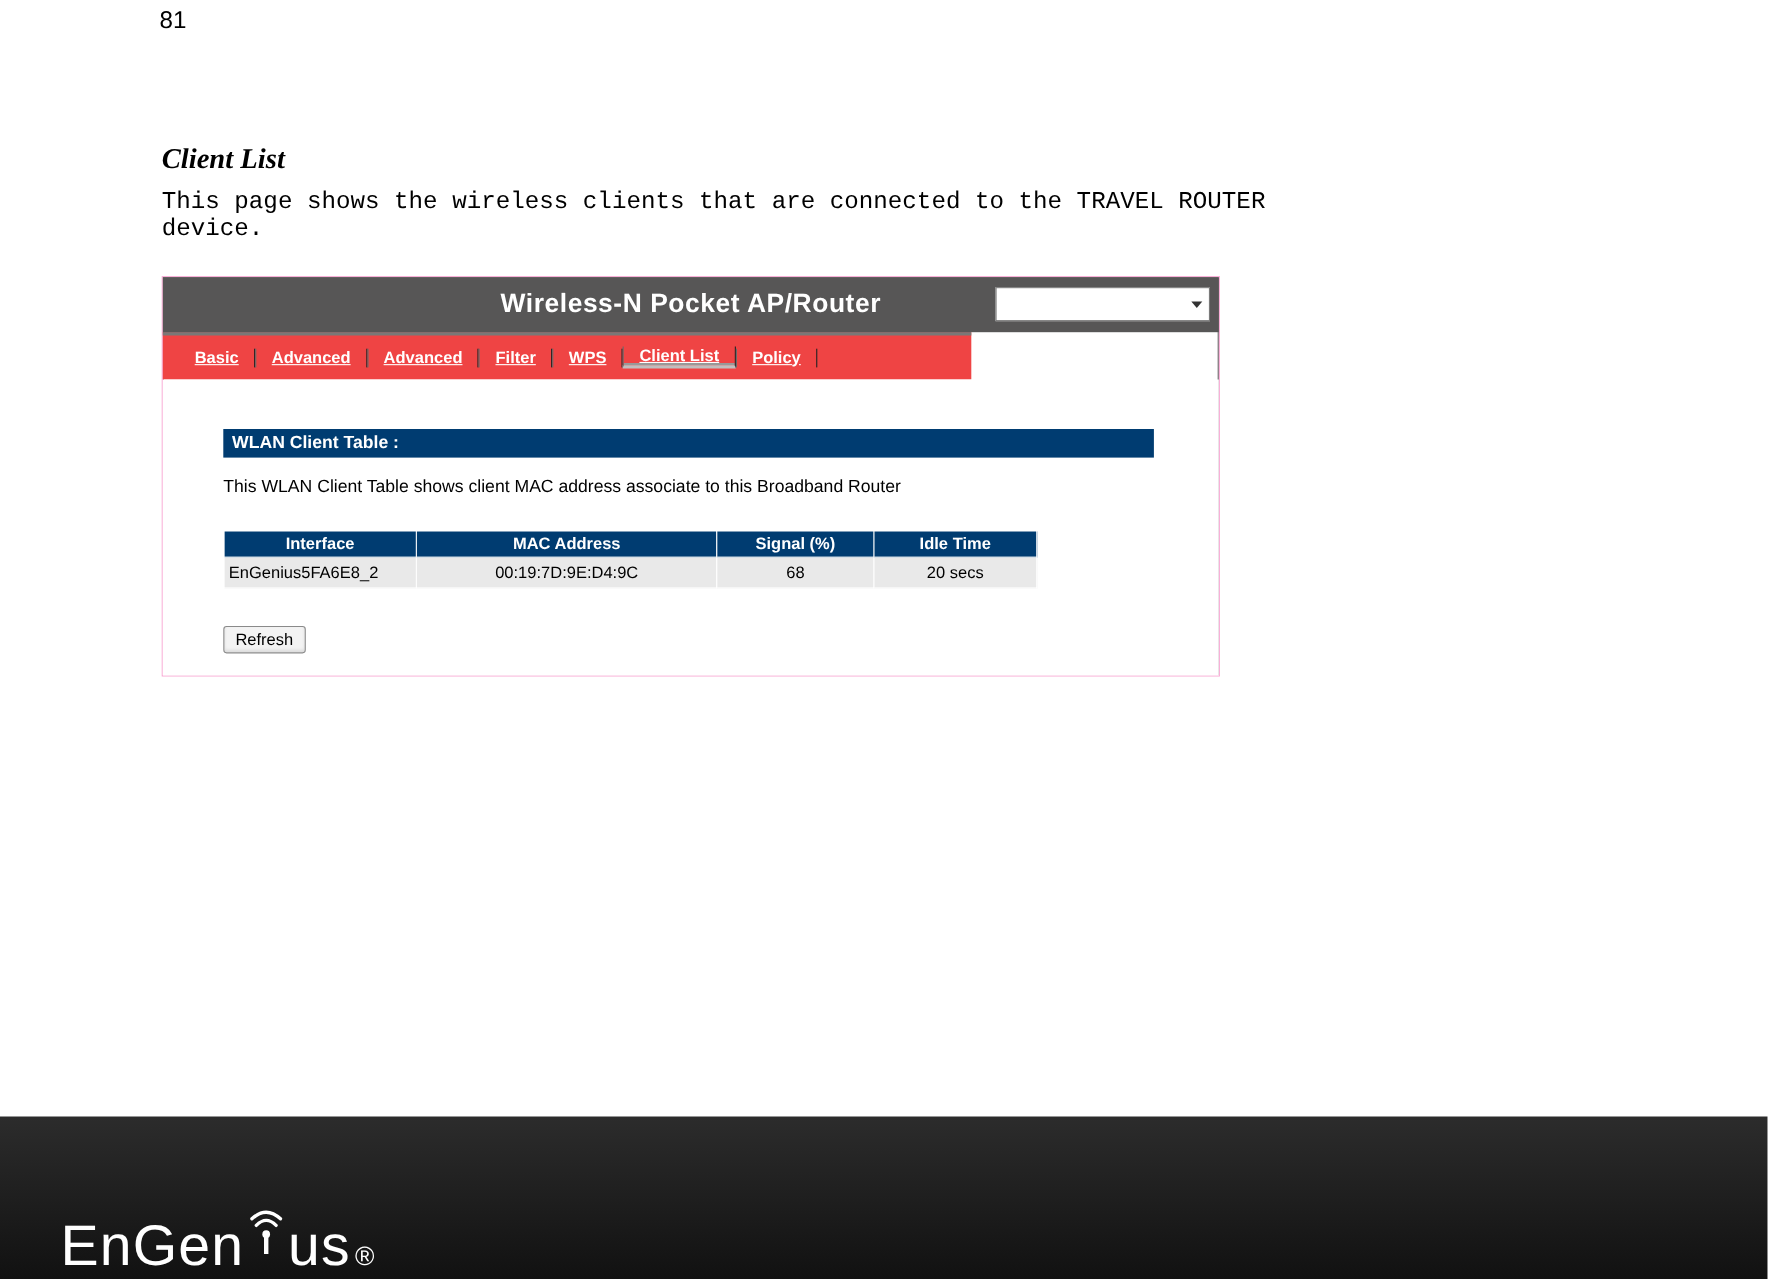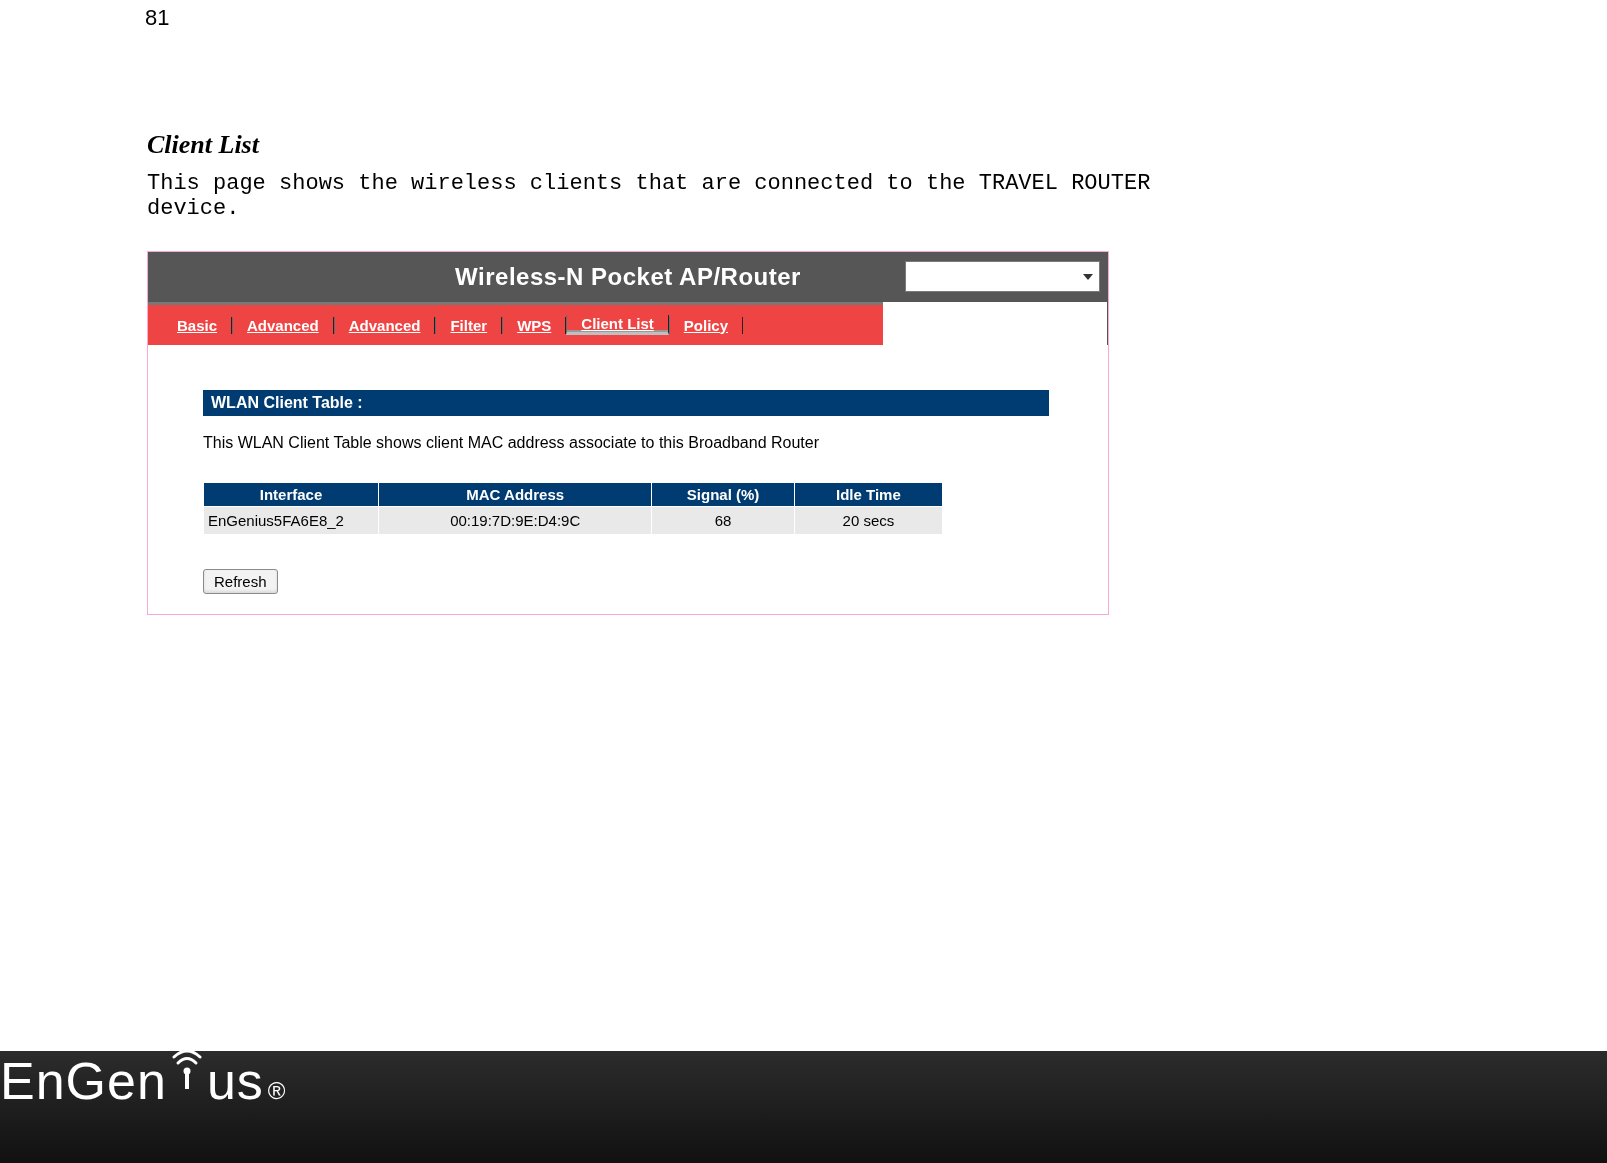--- a/index.html
+++ b/index.html
@@ -19,21 +19,21 @@
   .tab.active{border-bottom:3px solid #bfbfbf;box-shadow:inset 0 -2px 0 #999}
   .panel{padding:45px 0 0 55px;background:#fff}
   .bluebar{width:830px;background:#003c71;color:#fff;font-weight:bold;font-size:16px;padding:4px 8px;font-family:Verdana,Arial}
   .tabledesc{font-size:16px;font-family:Verdana,Arial;margin:18px 0 30px 0}
   table.client{border-collapse:collapse;width:740px;font-family:Verdana,Arial;font-size:15px}
   table.client th{background:#003c71;color:#fff;font-weight:bold;padding:3px 6px;border:1px solid #fff;text-align:center}
   table.client td{background:#e9e9e9;padding:5px 18px;text-align:center;border:1px solid #fff}
   table.client td:first-child{text-align:left;padding-left:4px}
   .refresh-btn{margin-top:34px;font-size:15px;padding:3px 10px;background:#f3f3f3;border:1px solid #8a8a8a;border-radius:3px;font-family:Arial;box-shadow:inset 0 -2px 3px rgba(0,0,0,.1)}
   
-  .footer{position:absolute;left:0;bottom:0;width:100%;height:112px;background:linear-gradient(#2c2c2c,#111);display:flex;align-items:flex-start;box-sizing:border-box}
+  .footer{position:absolute;left:0;bottom:0;width:100%;height:148px;background:linear-gradient(#2c2c2c,#111);display:flex;align-items:flex-end;padding-left:55px;box-sizing:border-box}
   .logo{color:#fff;font-size:52px;font-weight:500;font-family:Arial;display:flex;align-items:baseline;letter-spacing:1px}
   .logo .en{font-weight:400}
   .logo .gen{font-weight:400}
   .logo sup{font-size:24px;vertical-align:top;margin-left:4px}
   .wifi{display:inline-block;width:40px;text-align:center;position:relative;top:-8px}
   .wifi svg{display:block;margin:0 auto}
 </style>
 </head>
 <body>
 

